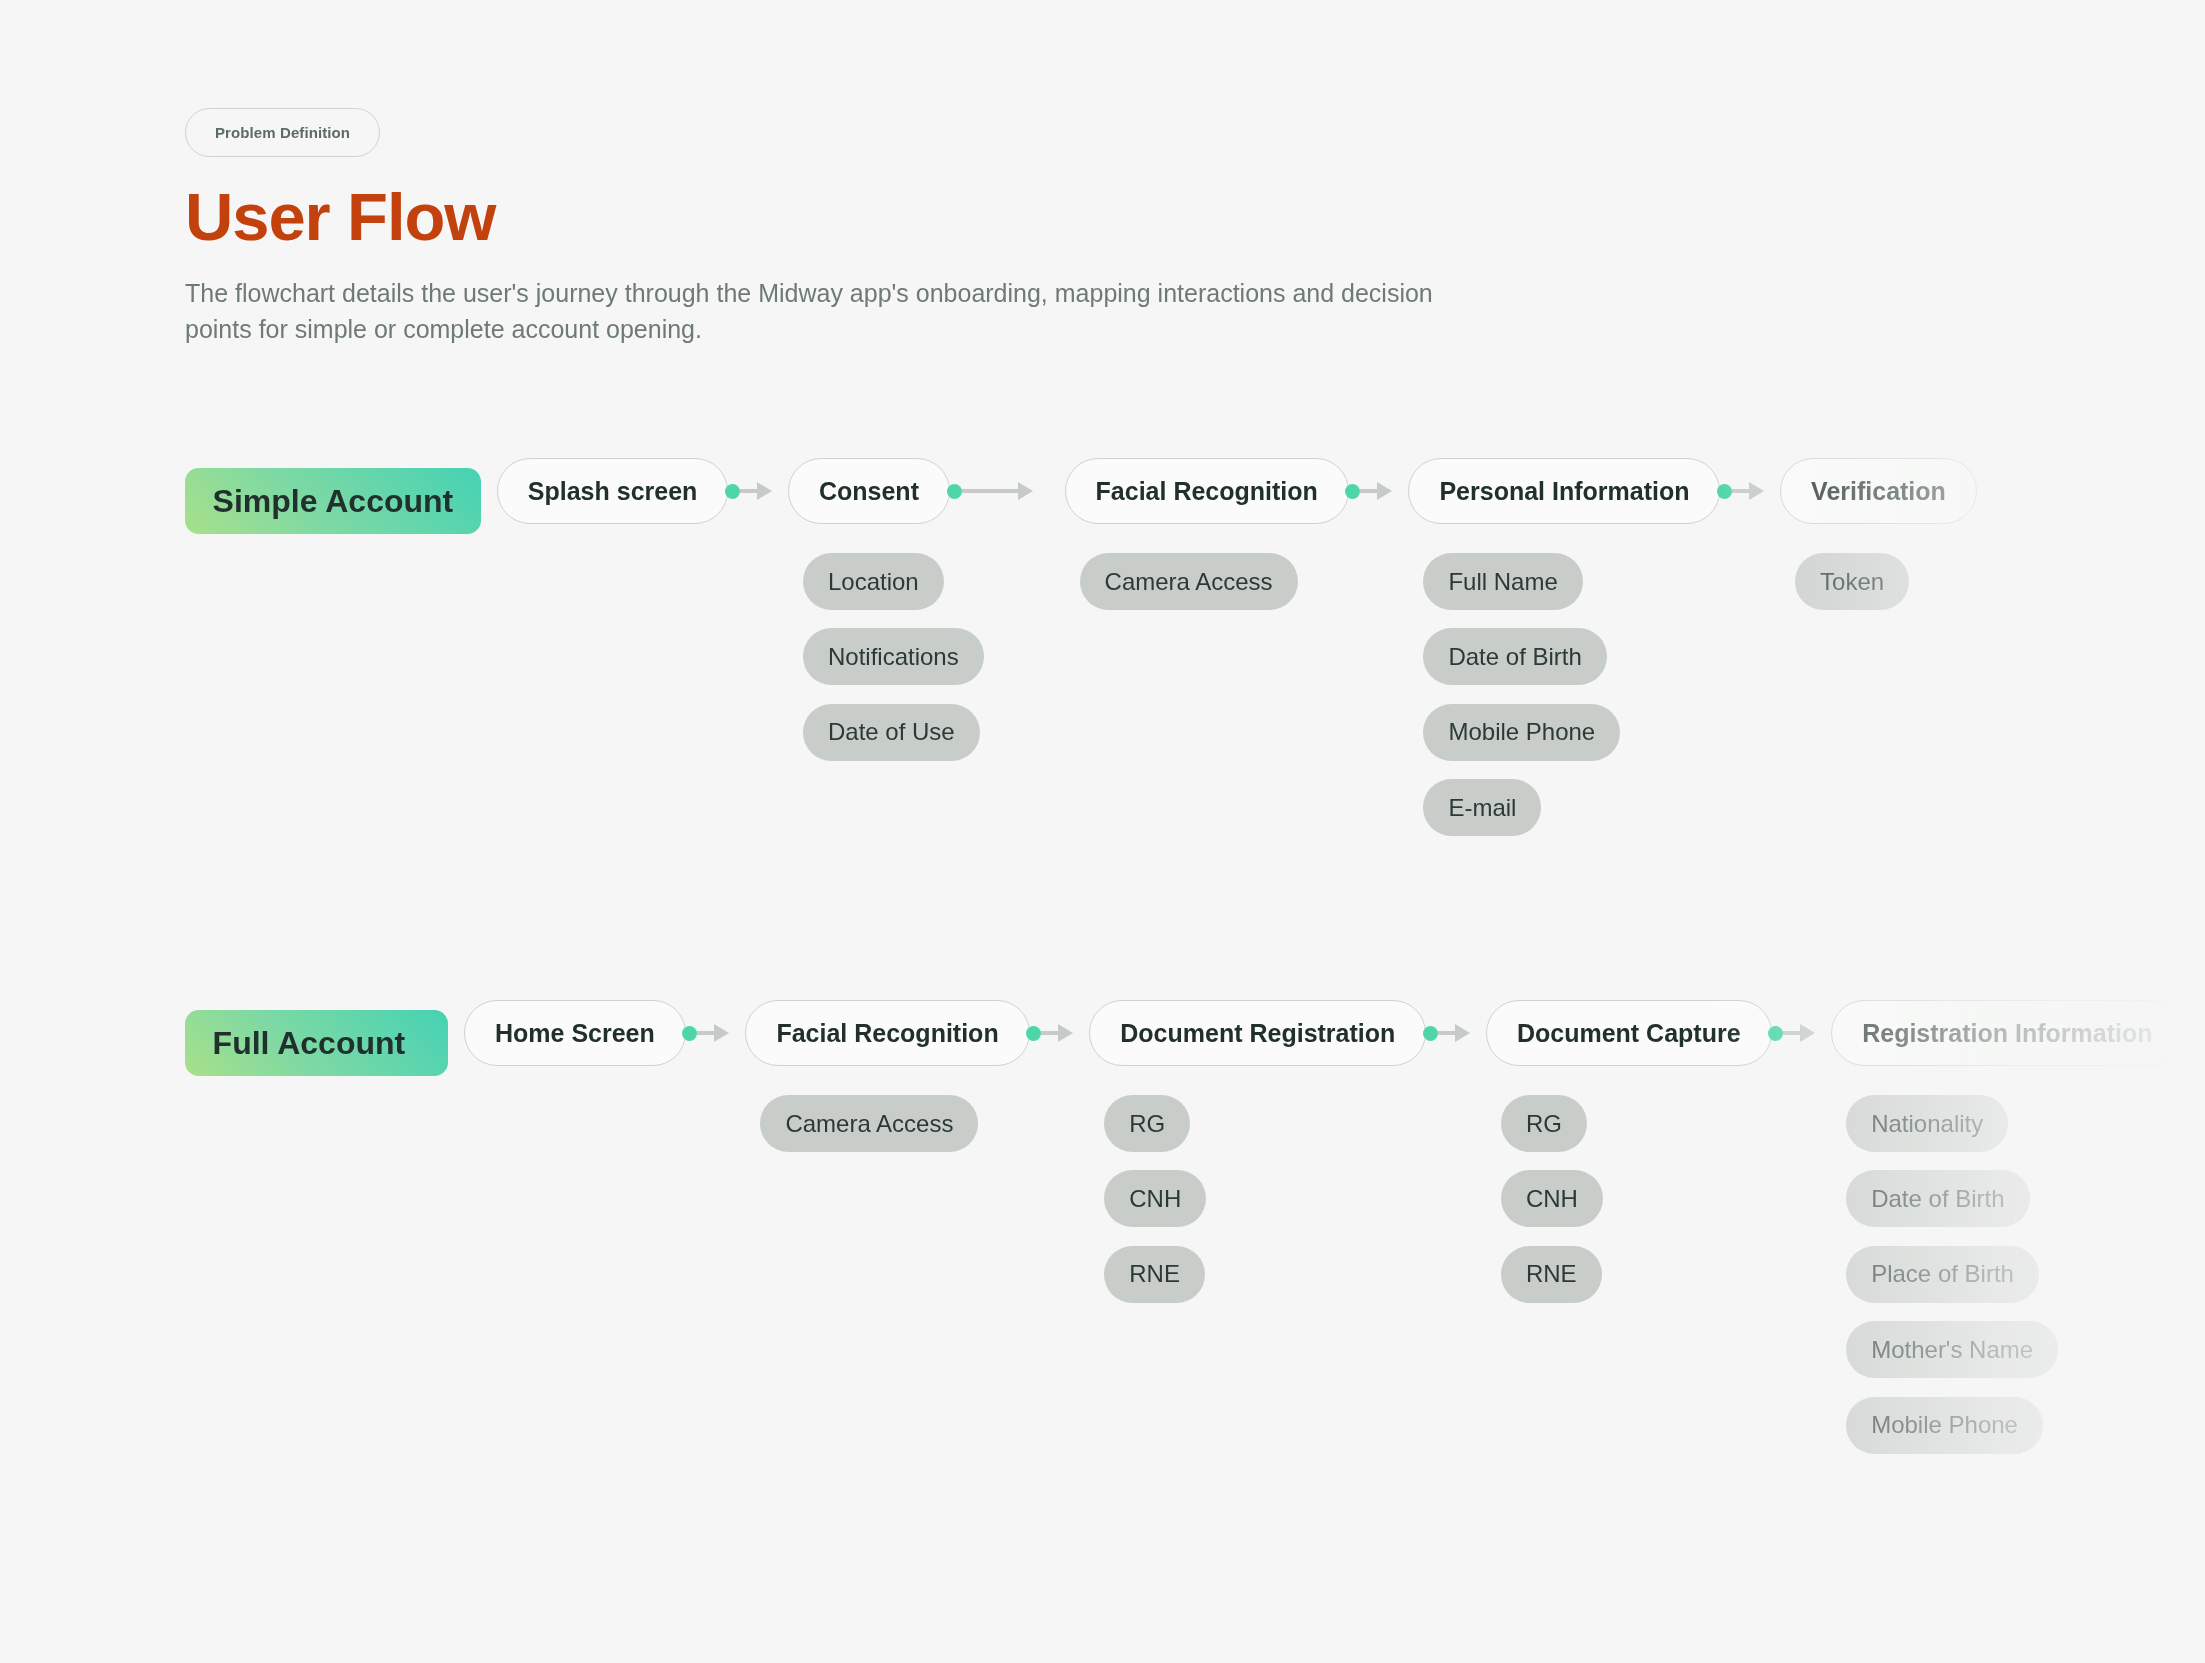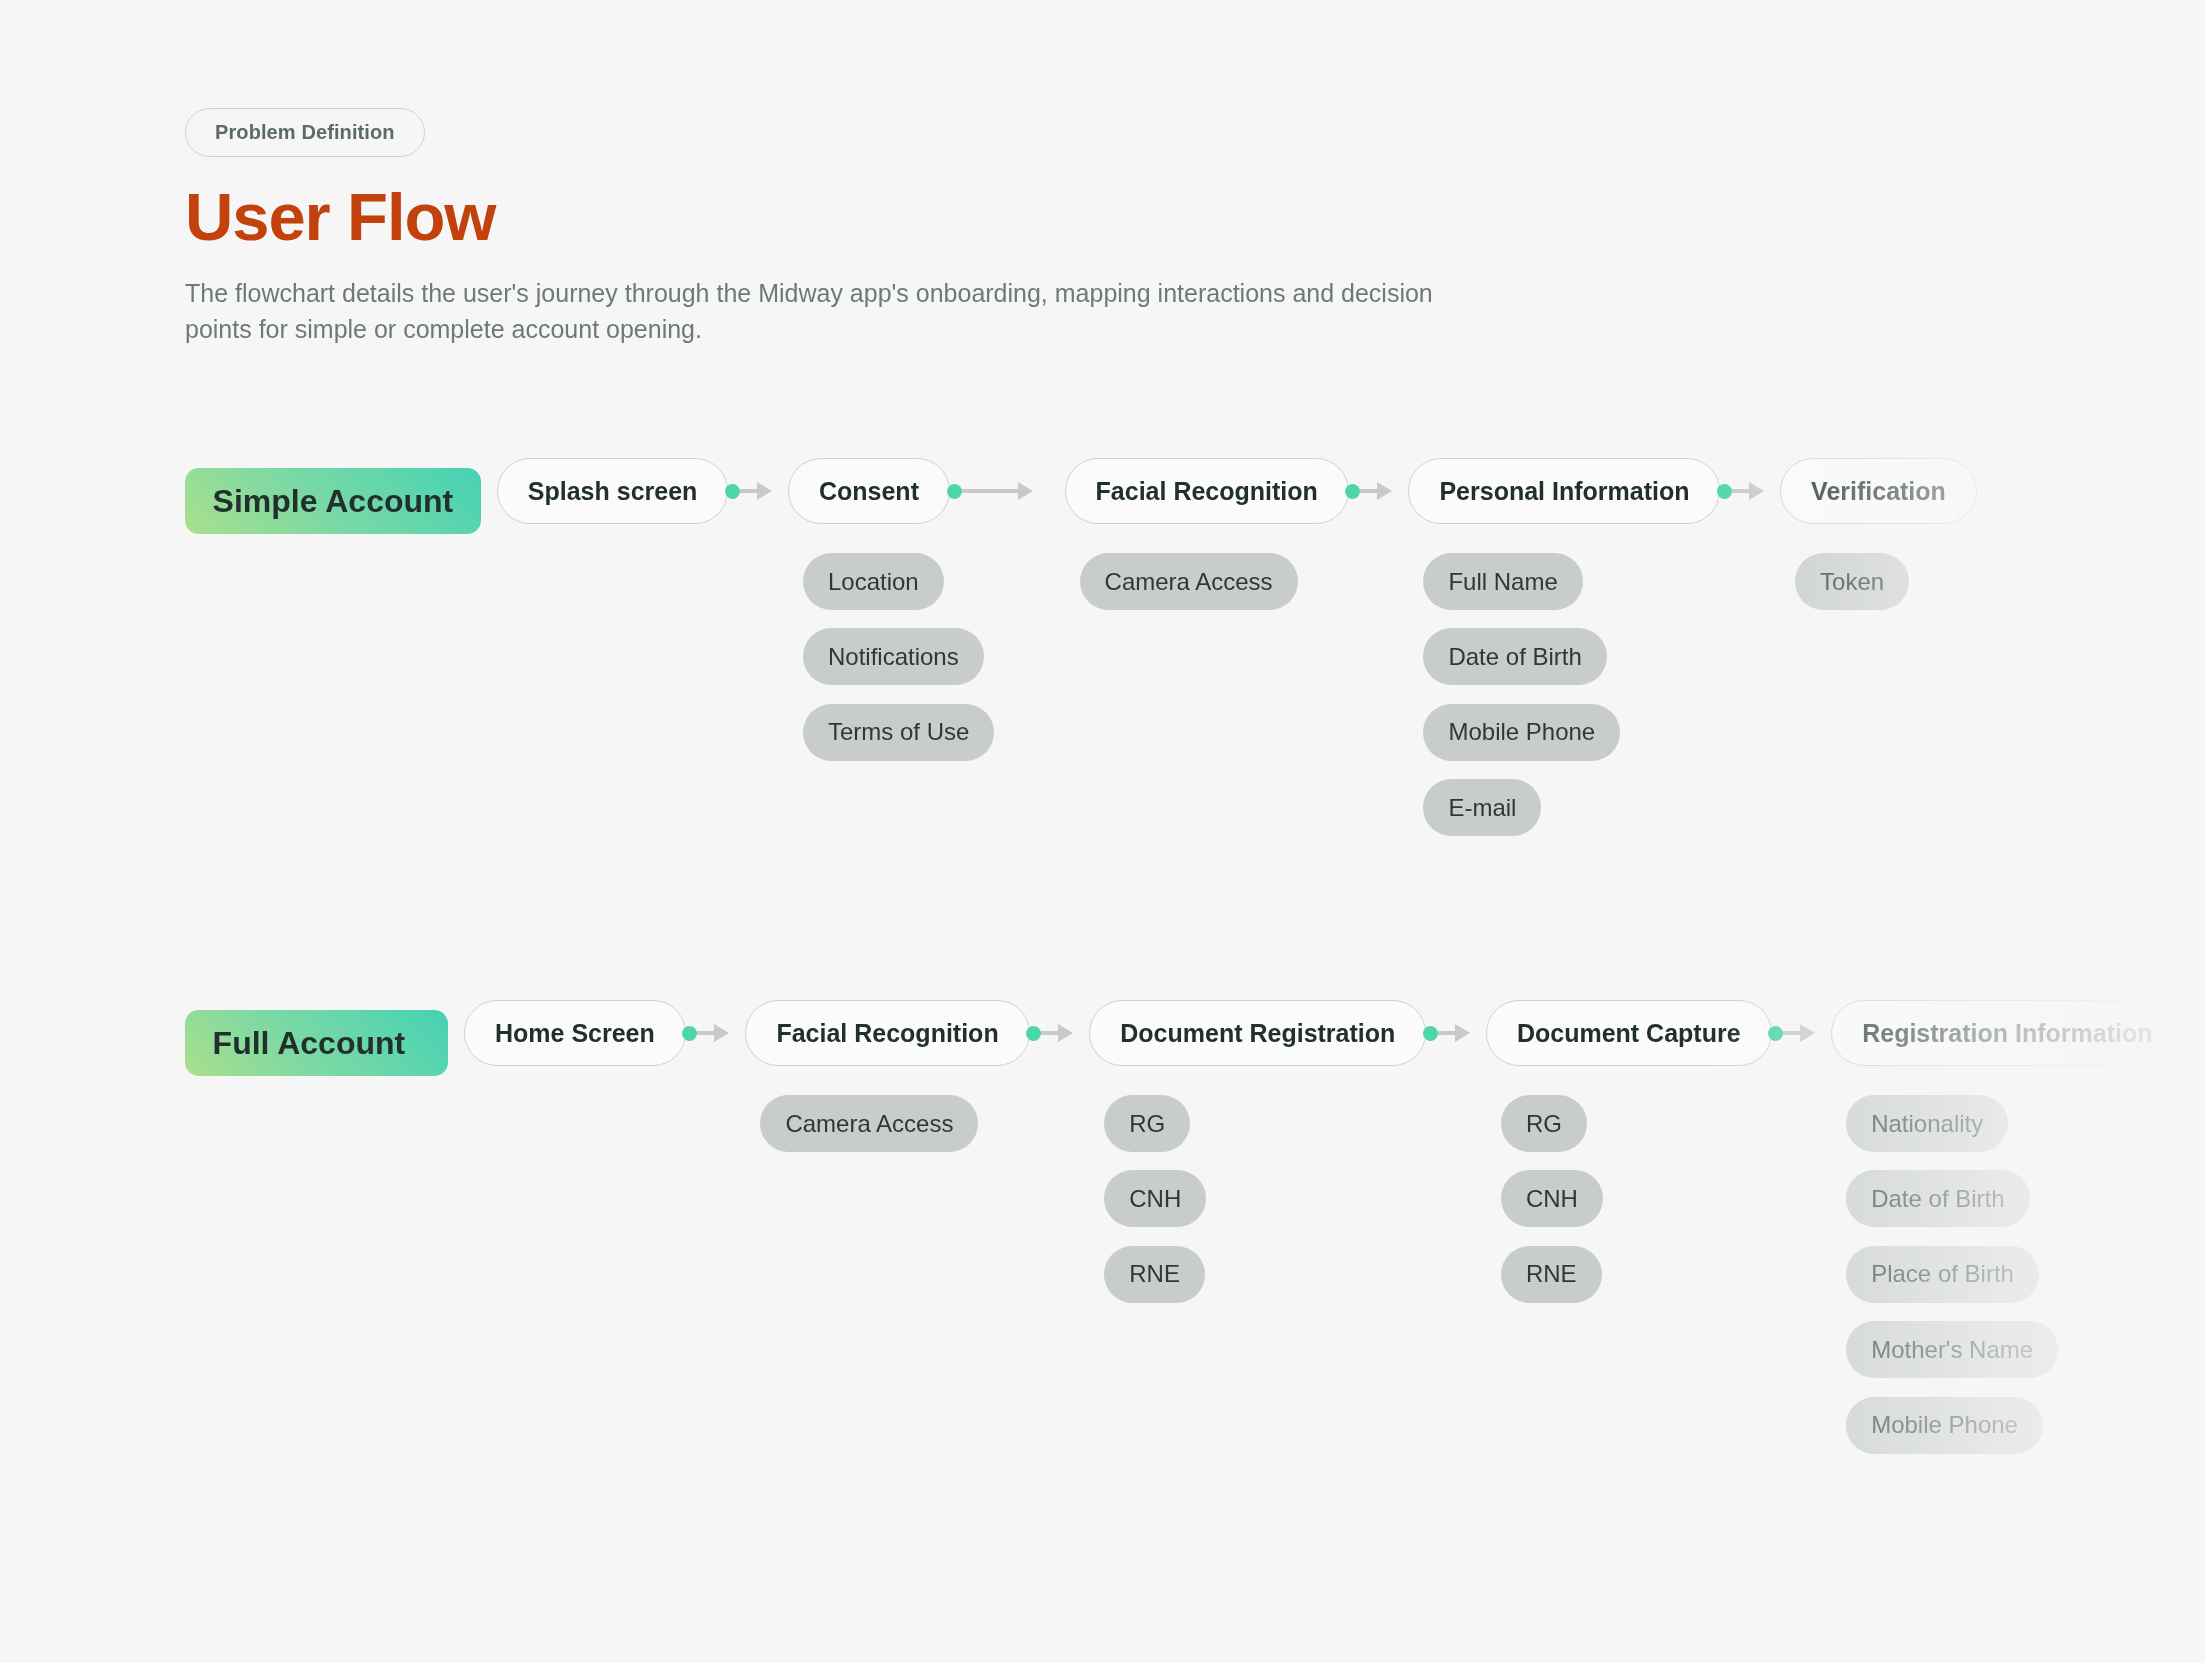--- a/index.html
+++ b/index.html
@@ -23,21 +23,21 @@
   .header { position: absolute; left: 185px; top: 108px; }
   .eyebrow {
     display: inline-flex;
     align-items: center;
     justify-content: center;
     height: 49px;
     padding: 0 29px;
     border: 1.7px solid #cfd4d2;
     border-radius: 57px;
     background: transparent;
-    font-size: 20px;
+    font-size: 15px;
     font-weight: 700;
     color: #5d6b66;
     letter-spacing: 0.1px;
   }
   .page-title {
     margin-top: 26px;
     font-size: 67px;
     line-height: 1.0;
     font-weight: 700;
     color: #c2410c;
@@ -200,21 +200,21 @@
                 <div class="node-card">Consent</div>
                 <div class="connector">
                   <span class="conn-dot"></span>
                   <span class="conn-line long"></span>
                   <span class="conn-head"></span>
                 </div>
               </div>
               <div class="chips">
                 <div class="chip">Location</div>
                 <div class="chip">Notifications</div>
-                <div class="chip">Terms of Use</div>
+                <div class="chip">Date of Use</div>
               </div>
             </div>
             <div class="gap-a"></div>
             <div class="gap-a"></div>
             <div class="node-col">
               <div class="node-wrap">
                 <div class="node-card">Facial Recognition</div>
                 <div class="connector">
                   <span class="conn-dot"></span>
                   <span class="conn-line short"></span>

